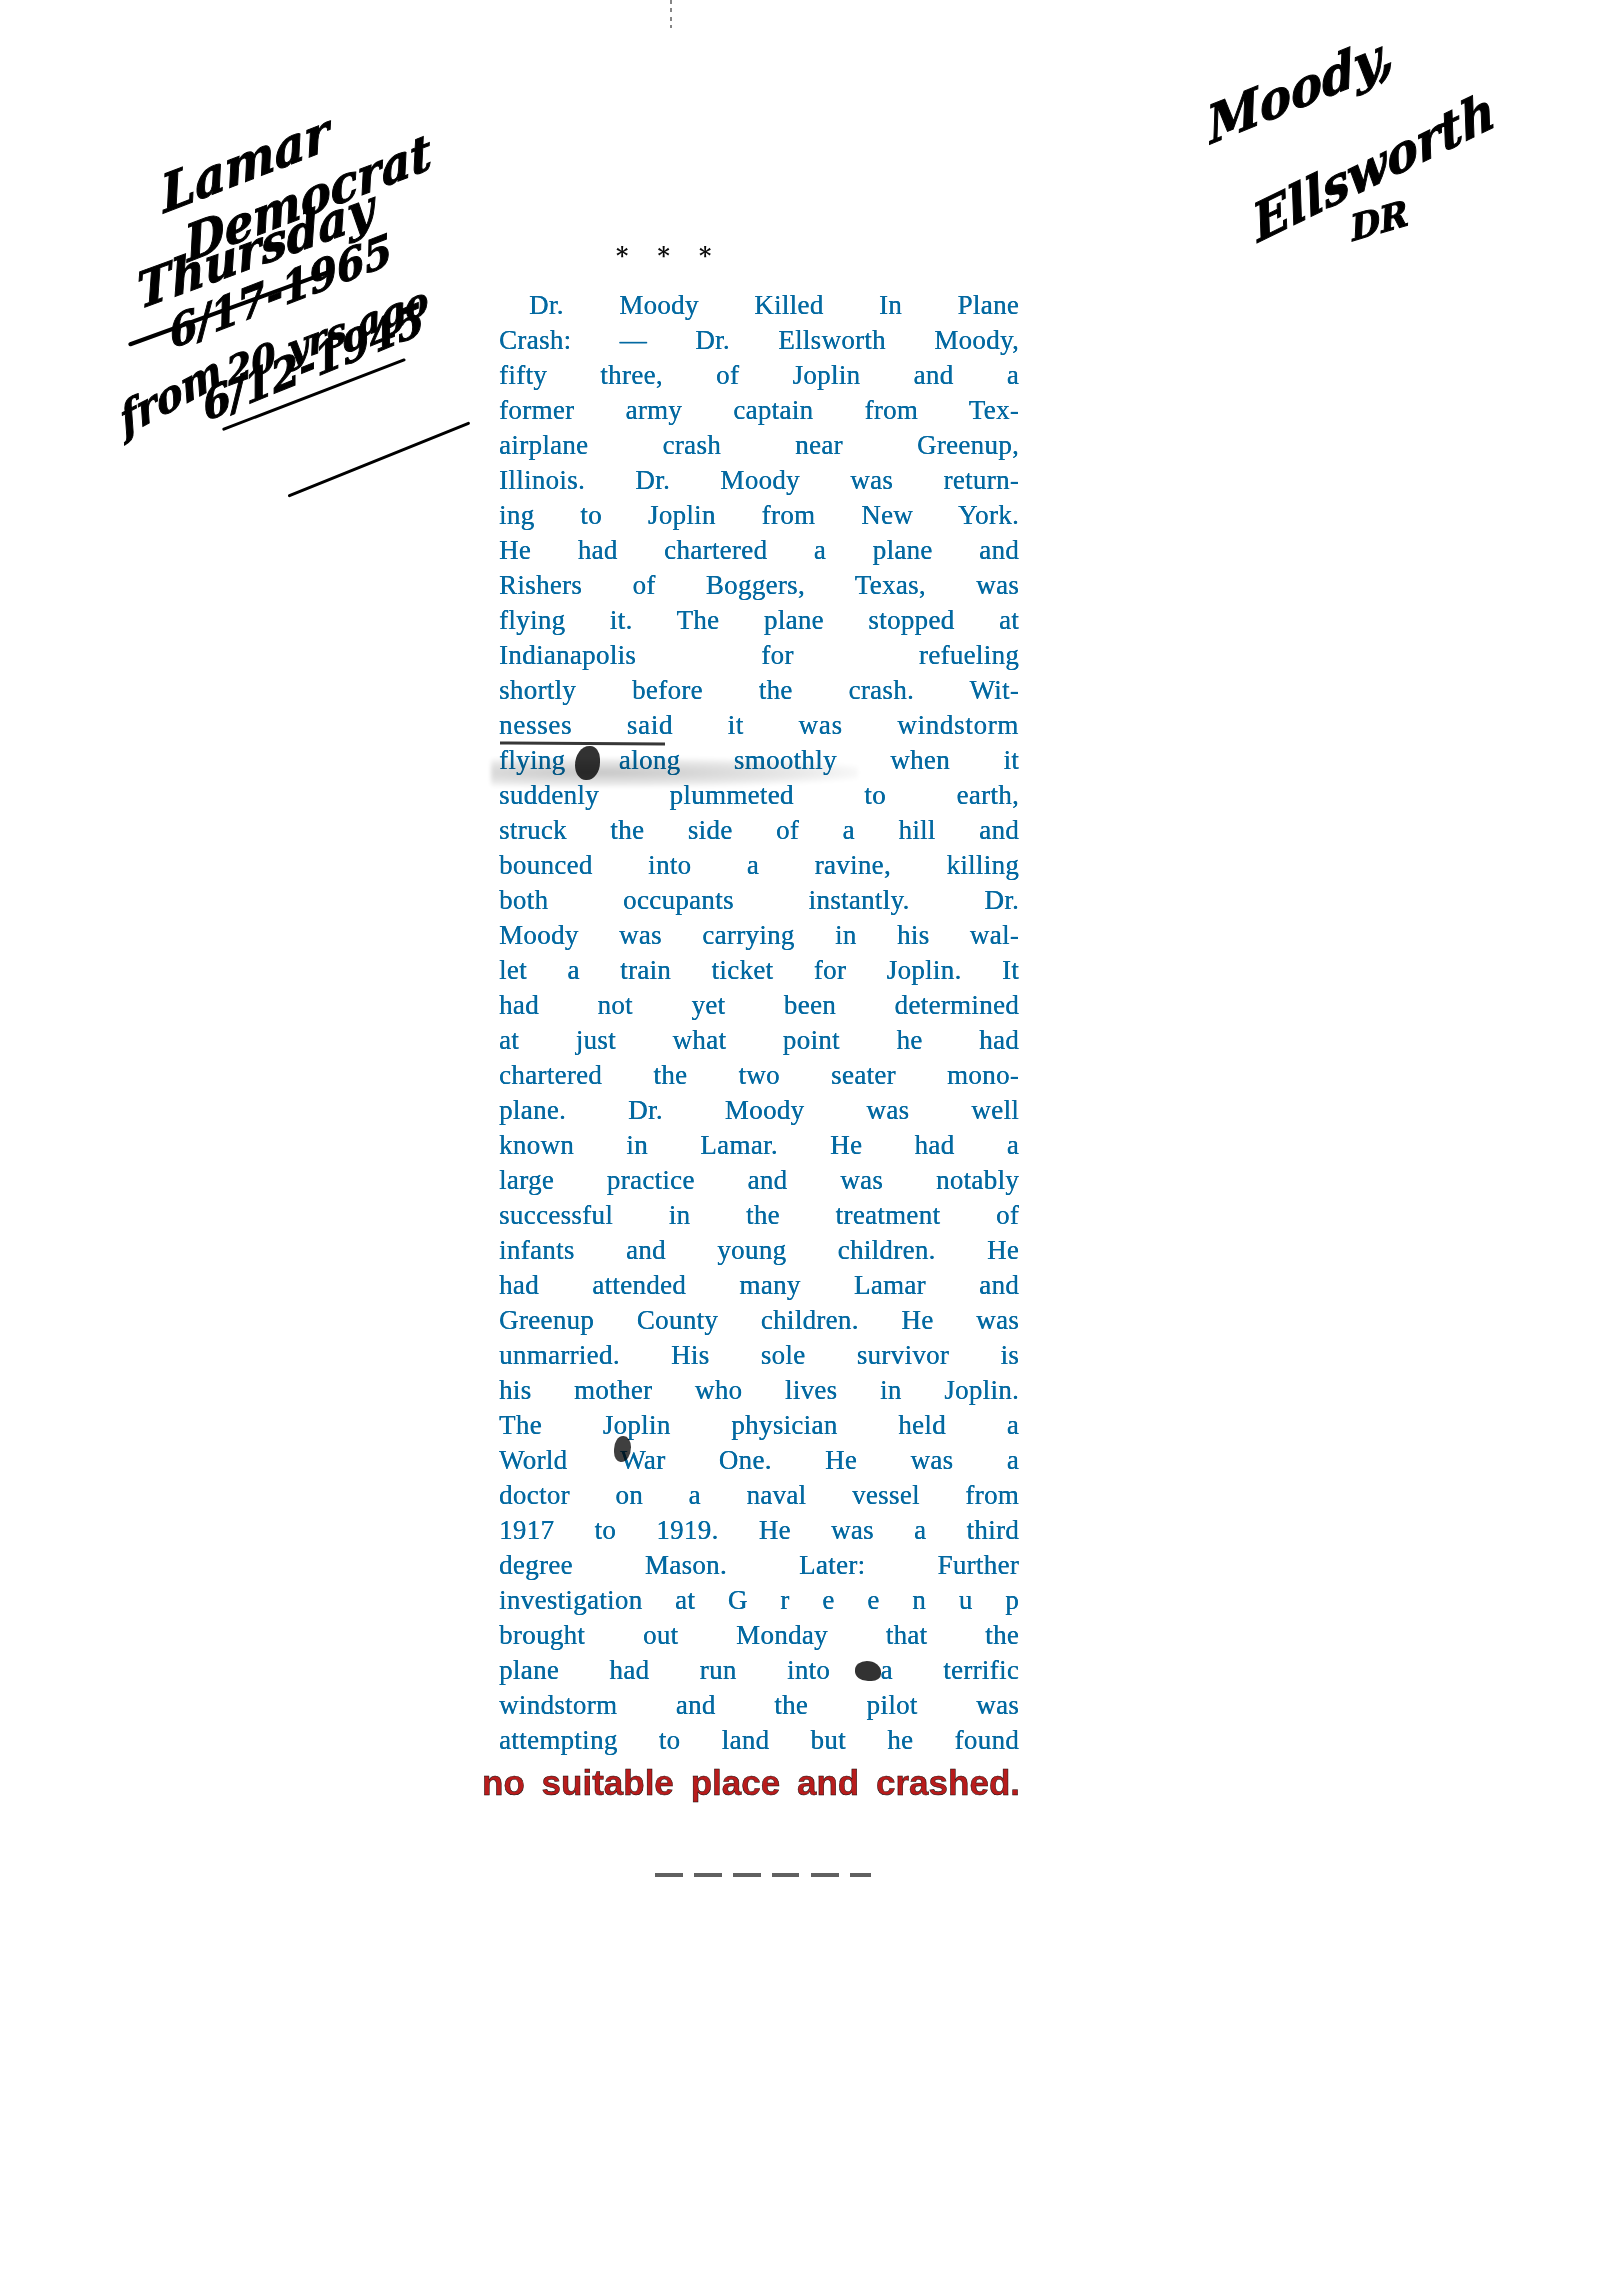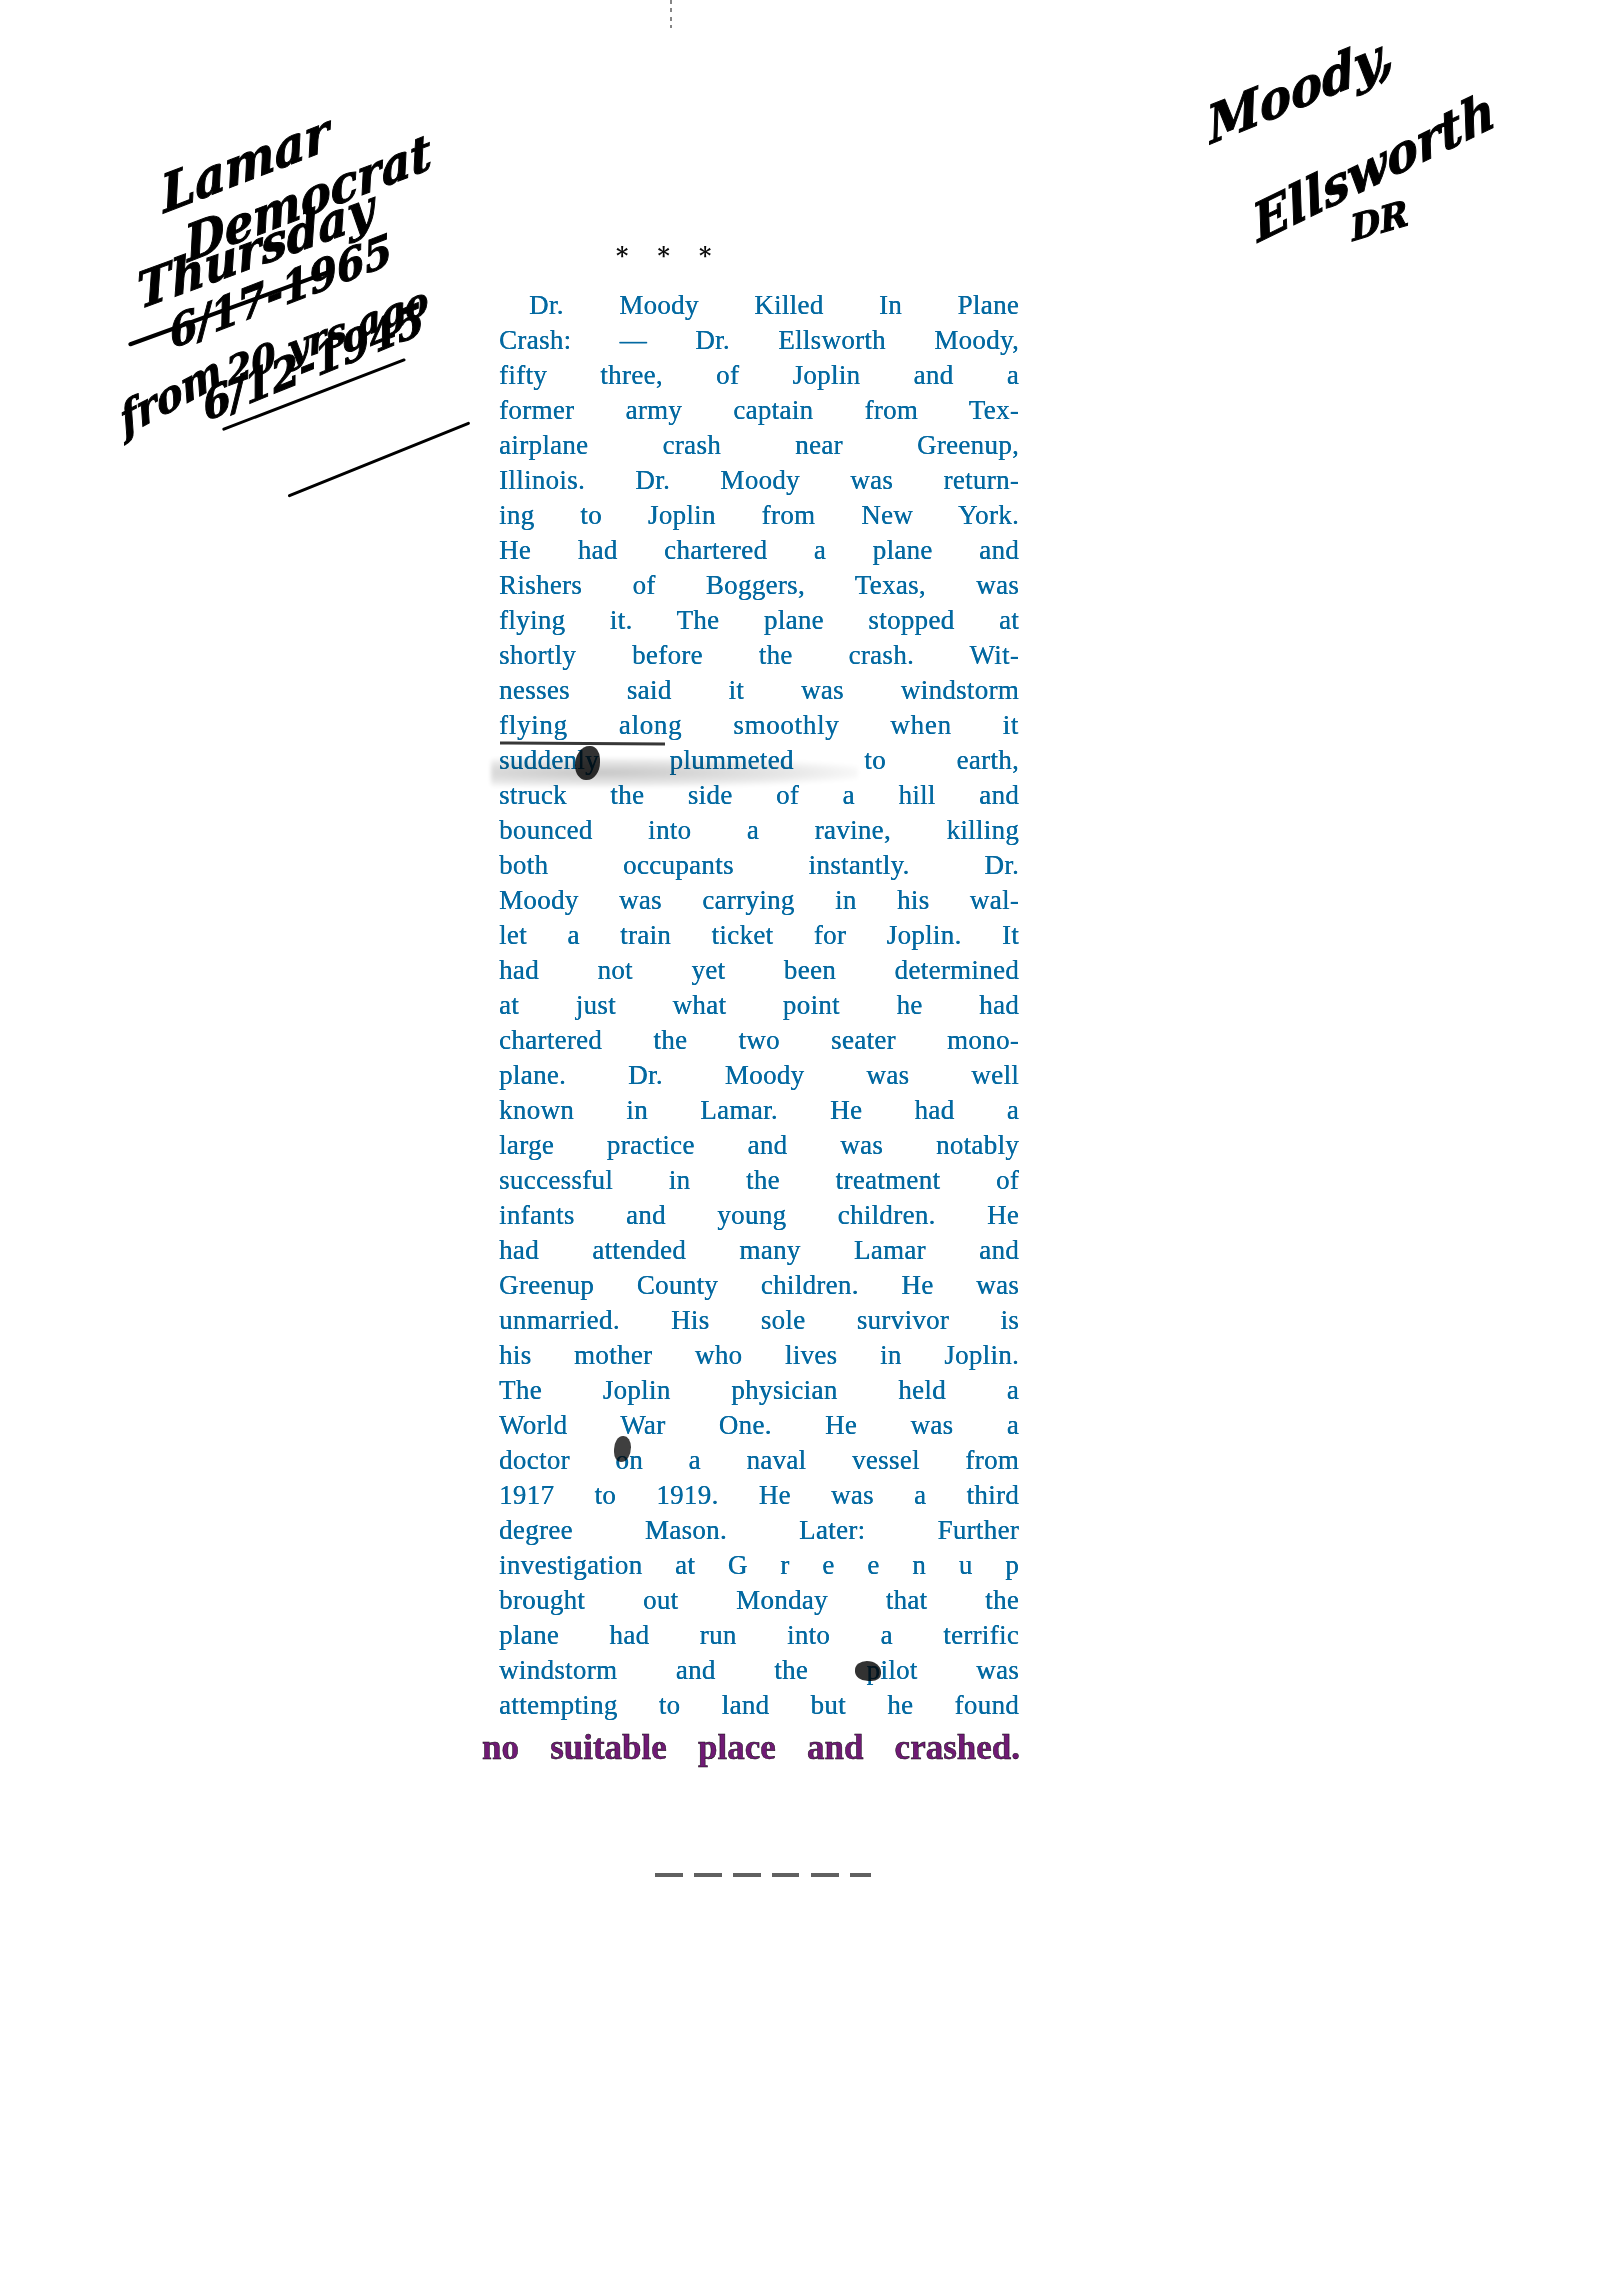--- a/index.html
+++ b/index.html
@@ -12,23 +12,23 @@
   .separator{width:340px;height:29px;line-height:29px;margin-bottom:17px;
              text-align:center;font-family:"DejaVu Serif",serif;font-weight:bold;
              font-size:23.6px;letter-spacing:10.5px;color:#0a0a0a;}
   .lines{width:520px;}
   .line{font-family:"Liberation Serif",serif;font-size:27px;line-height:35px;height:35px;
         letter-spacing:0.3px;text-align:justify;text-align-last:justify;
         color:#0369a1;text-shadow:0.3px 0 0 currentColor;overflow:hidden;}
   .line:nth-child(1){text-indent:30px;}
   
   .line:nth-child(13){letter-spacing:0.7px;}
-  .closing{font-family:Liberation Serif, serif;font-weight:bold;font-size:35px;
+  .closing{font-family:Liberation Sans, sans-serif;font-weight:bold;font-size:35px;
            line-height:42px;width:538px;margin-left:-17px;margin-top:3.9px;
-           text-align:justify;text-align-last:justify;color:#701a75;
+           text-align:justify;text-align-last:justify;color:#b91c1c;
            -webkit-text-stroke:0.5px #0a0a0a;}
 
   
   .hand-block{position:absolute;inset:0;pointer-events:none;}
   .hand-line{position:absolute;white-space:nowrap;color:#000;
              font-family:"DejaVu Serif",serif;font-style:italic;font-weight:bold;
              -webkit-text-stroke:1px #000;transform-origin:left top;}
   
   .hand-left .hand-line:nth-child(1){left:158px;top:165px;font-size:50px;transform:rotate(-21deg) skewX(-14deg);}
   .hand-left .hand-line:nth-child(2){left:182px;top:216px;font-size:48px;transform:rotate(-21deg) skewX(-14deg);}
@@ -90,20 +90,21 @@
     <div class="line">Dr. Moody Killed In Plane</div>
         <div class="line">Crash: — Dr. Ellsworth Moody,</div>
         <div class="line">fifty three, of Joplin and a</div>
         <div class="line">former army captain from Tex-</div>
         <div class="line">airplane crash near Greenup,</div>
         <div class="line">Illinois. Dr. Moody was return-</div>
         <div class="line">ing to Joplin from New York.</div>
         <div class="line">He had chartered a plane and</div>
         <div class="line">Rishers of Boggers, Texas, was</div>
         <div class="line">flying it. The plane stopped at</div>
+        <div class="line">Indianapolis for refueling</div>
         <div class="line">shortly before the crash. Wit-</div>
         <div class="line">nesses said it was windstorm</div>
         <div class="line">flying along smoothly when it</div>
         <div class="line">suddenly plummeted to earth,</div>
         <div class="line">struck the side of a hill and</div>
         <div class="line">bounced into a ravine, killing</div>
         <div class="line">both occupants instantly. Dr.</div>
         <div class="line">Moody was carrying in his wal-</div>
         <div class="line">let a train ticket for Joplin. It</div>
         <div class="line">had not yet been determined</div>

